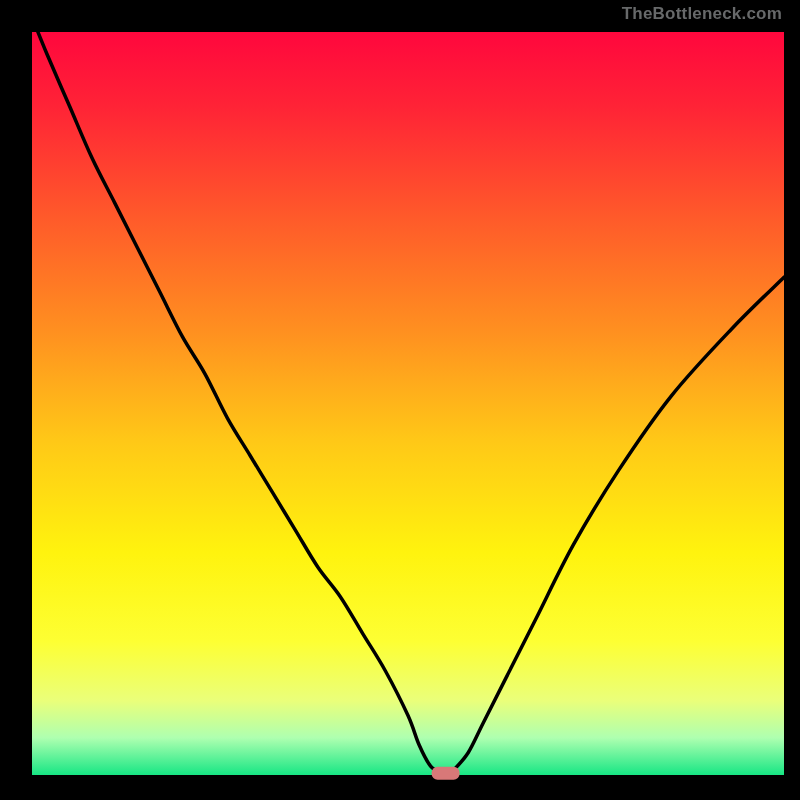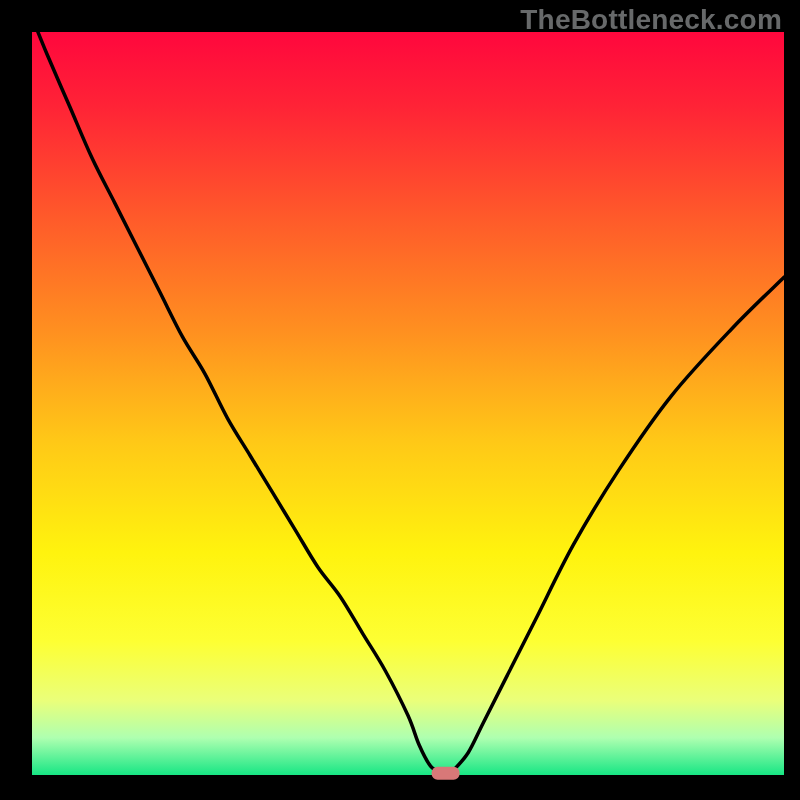--- a/index.html
+++ b/index.html
@@ -14,21 +14,21 @@
     position: relative;
     width: 800px;
     height: 800px;
     background: #000;
   }
   .watermark {
     position: absolute;
     top: 4px;
     right: 18px;
     font-family: Arial, Helvetica, sans-serif;
-    font-size: 28px;
+    font-size: 17px;
     font-weight: 600;
     color: #67696a;
     letter-spacing: 0.2px;
     z-index: 5;
   }
   svg.plot {
     position: absolute;
     left: 0;
     top: 0;
     width: 800px;

